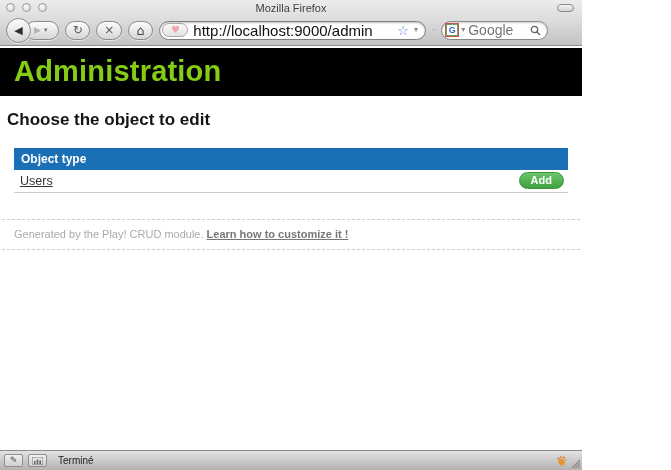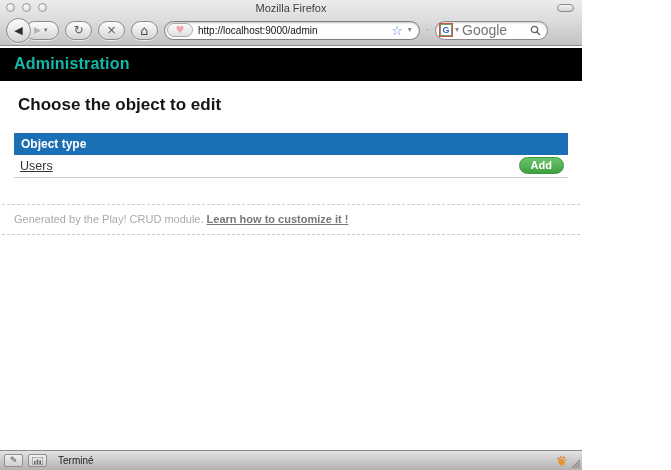--- a/index.html
+++ b/index.html
@@ -22,36 +22,36 @@
   .back { width:25px; height:25px; border-radius:50%; z-index:2; font-size:11px; color:#2e2e2e; }
   .fwd { width:34px; margin-left:-6px; padding-left:8px; justify-content:flex-start; gap:3px; }
   .fwd .arrow { color:#b3b3b3; font-size:9px; }
   .fwd .chev { color:#7a7a7a; font-size:7px; }
   .tbtn { width:27px; font-size:12px; }
   .tbtn.home { font-size:13px; color:#4a4a4a; }
 
   .urlbar { flex:1; height:19px; border:1px solid #7f7f7f; border-radius:10px; background:#fff; display:flex; align-items:center; padding:1px 7px 1px 2px; gap:5px; box-shadow:inset 0 1px 2px rgba(0,0,0,.25); }
   .favcap { width:26px; height:14px; border:1px solid #aaa; border-radius:8px; background:linear-gradient(#fafafa,#e2e2e2); display:flex; align-items:center; justify-content:center; }
   .heart { color:#f2a7b0; font-size:10px; }
-  .urlinput { flex:1; border:none; outline:none; font-size:10px; color:#111; font-family:"Liberation Sans","DejaVu Sans",sans-serif; background:transparent; }
+  .urlinput { flex:1; border:none; outline:none; font-size:15px; color:#111; font-family:"Liberation Sans","DejaVu Sans",sans-serif; background:transparent; }
   .star { color:#5b7ed7; font-size:13px; cursor:pointer; }
   .chev-gray { color:#8a8a8a; font-size:8px; cursor:pointer; }
 
   .sep-dot { color:#9a9a9a; font-size:10px; }
 
   .searchbox { width:113px; height:19px; border:1px solid #8a8a8a; border-radius:10px; background:#fff; display:flex; align-items:center; padding:0 6px 0 4px; gap:3px; margin-right:28px; box-shadow:inset 0 1px 2px rgba(0,0,0,.2); }
   .gbox { width:12px; height:12px; border:1px solid #7a9e68; outline:1px solid #c9524a; display:flex; align-items:center; justify-content:center; font-size:9px; font-weight:bold; color:#3a66c4; background:#fff; }
   .searchinput { flex:1; width:40px; border:none; outline:none; font-size:14px; color:#555; background:transparent; font-family:"Liberation Sans","DejaVu Sans",sans-serif; }
   .mag { display:block; }
 
   
   .viewport { flex:1; background:#fff; overflow:hidden; }
   .banner { margin-top:2px; background:#000; padding:7px 14px 8px; }
-  .banner span { color:#14b8a6; font-size:16px; font-weight:bold; letter-spacing:.2px;text-align:center; }
-  .heading { margin:14px 18px 0; font-size:17px; font-weight:bold; color:#151515; }
+  .banner span { color:#84cc16; font-size:29px; font-weight:bold; letter-spacing:.2px;text-align:center; }
+  .heading { margin:14px 7px 0; font-size:17px; font-weight:bold; color:#151515; }
   .objtable { margin:18px 14px 0; }
   .thead { background:#1b6fb5; color:#ffffff; font-weight:bold; font-size:12px; padding:4px 7px 4px; }
   .trow { display:flex; align-items:center; justify-content:space-between; border-bottom:1px solid #ccc; padding:2px 4px 3px 6px;gap:40px; }
   .objlink { color:#333; font-size:12.5px; text-decoration:underline; cursor:pointer; }
   .addbtn { background:linear-gradient(#6cc46c,#3fa03f); border:1px solid #3c943c; color:#fff; font-weight:bold; font-size:11px; border-radius:9px; padding:1px 11px 2px; cursor:pointer; font-family:"Liberation Sans","DejaVu Sans",sans-serif; }
   .pfooter { margin:26px 2px 0; border-top:1px dashed #ccc; border-bottom:1px dashed #ccc; padding:8px 12px 9px; font-size:11px; color:#aaa; }
   .pfooter a { color:#777; font-weight:bold; text-decoration:underline; cursor:pointer;text-align:right; }
 
   
   .statusbar { height:20px; background:linear-gradient(#e3e3e3,#b2b2b2); border-top:1px solid #8a8a8a; display:flex; align-items:center; padding:0 4px; gap:5px; position:relative; }

